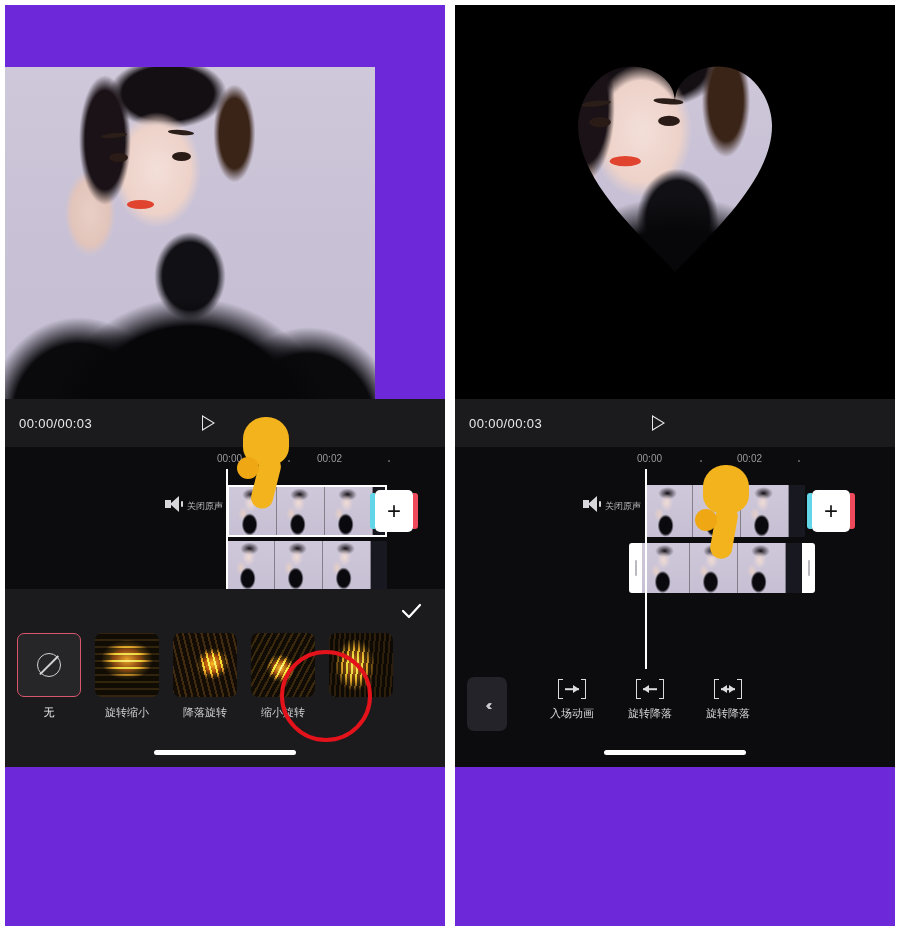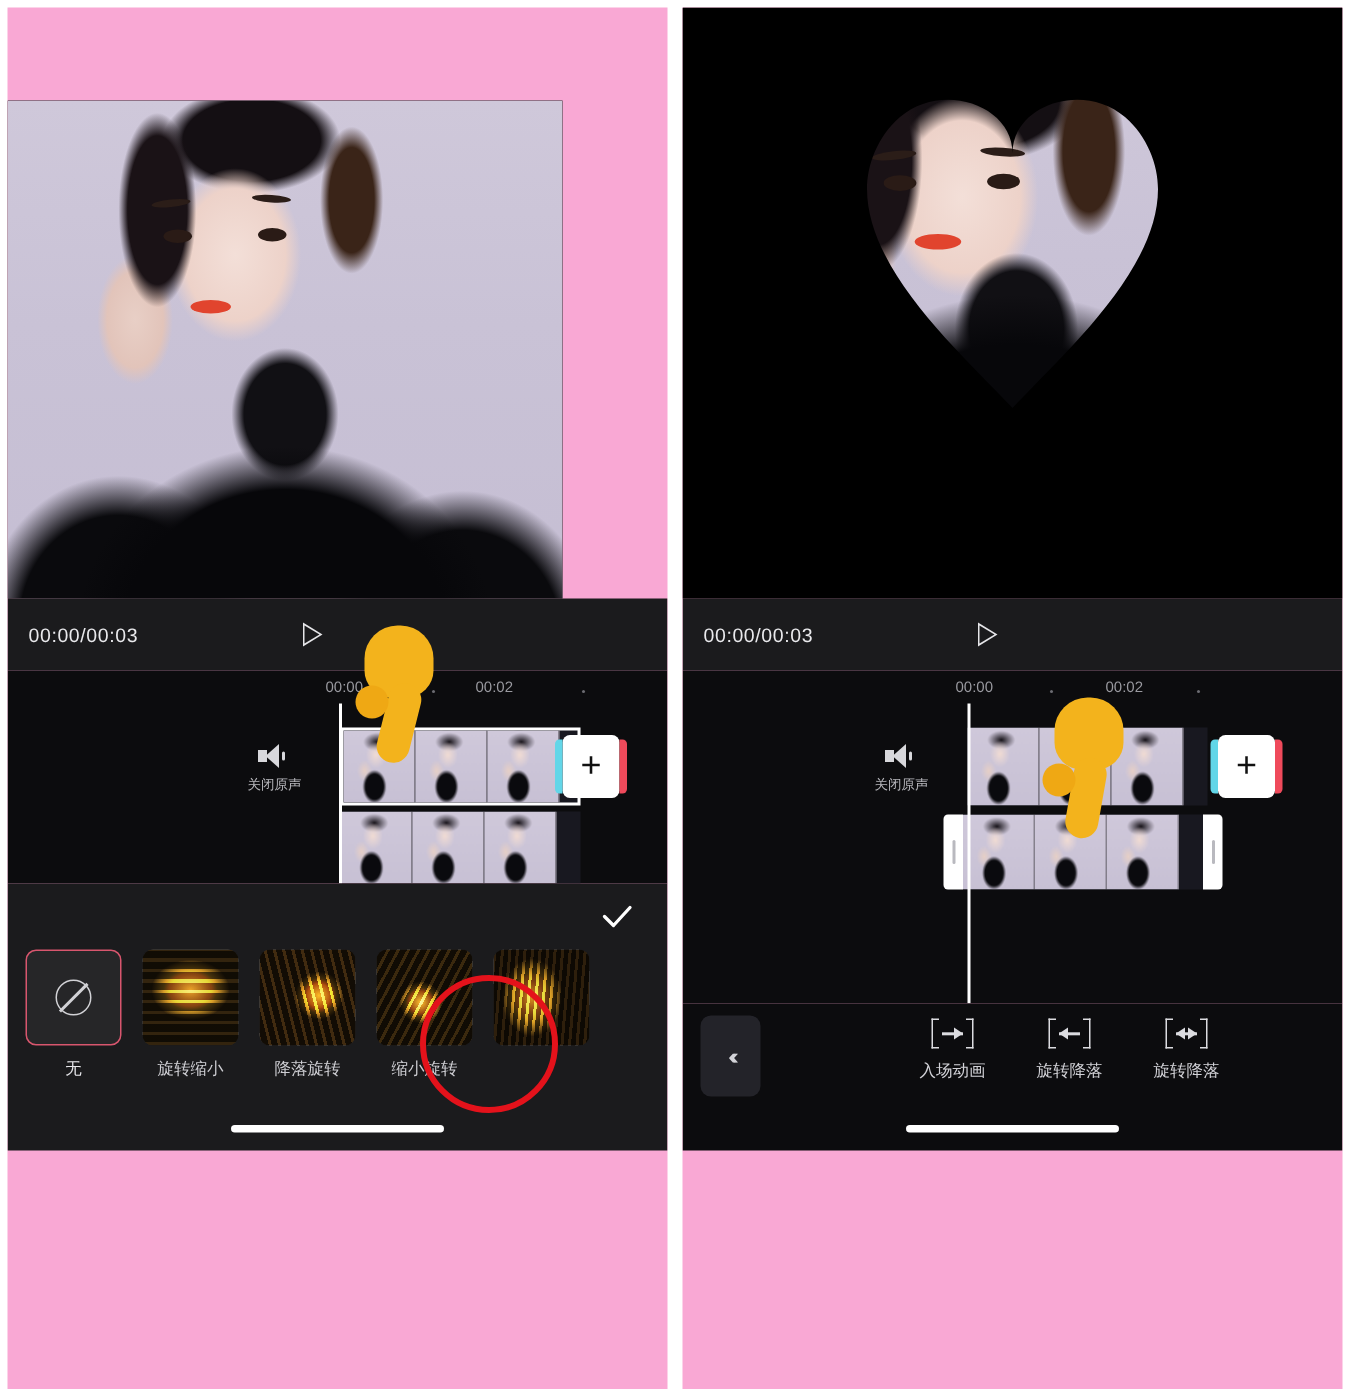--- a/index.html
+++ b/index.html
@@ -11,21 +11,21 @@
   }
   .stage {
     position: relative;
     width: 900px; height: 931px;
     background: #ffffff;
   }
 
   
   .panel {
     position: absolute;
-    background: #f9a8d4;
+    background: #6d28d9;
     overflow: hidden;
   }
   #panel-left  { left: 5px;   top: 5px; width: 440px; height: 921px; }
   #panel-right { left: 455px; top: 5px; width: 440px; height: 921px; }
 
   
   .preview {
     position: absolute;
     background: #000;
     overflow: hidden;
@@ -118,21 +118,21 @@
   .ruler .tick-label {
     position: absolute; top: 6px;
     color: #9a9aa0; font-size: 10px;
   }
   .ruler .dot {
     position: absolute; top: 13px;
     width: 2px; height: 2px; border-radius: 50%; background: #6c6c72;
   }
   .mute-block {
     position: absolute;
-    display: flex; flex-direction: column; align-items: center;
+    display: flex; align-items: flex-end;
   }
   .spk-icon { width: 22px; height: 18px; position: relative; }
   .spk-icon .body {
     position: absolute; left: 0; top: 5px;
     width: 6px; height: 8px; background: #d8d8dc;
   }
   .spk-icon .cone {
     position: absolute; left: 5px; top: 1px;
     width: 0; height: 0;
     border-right: 9px solid #d8d8dc;
@@ -276,21 +276,21 @@
   }
   .back-chip {
     position: absolute; left: 12px; top: 8px;
     width: 40px; height: 54px;
     background: #232329; border-radius: 7px;
     display: flex; align-items: center; justify-content: center;
   }
   .chev3 { display: flex; color: #d6d6db; font-size: 15px; letter-spacing: -4px; }
   .anim-items {
     position: absolute; left: 78px; right: 2px; top: 10px;
-    display: flex; justify-content: center;
+    display: flex; justify-content: flex-start;
   }
   .anim-item {
     display: flex; flex-direction: column; align-items: center;
     width: 78px;
   }
   .anim-ico {
     width: 28px; height: 20px; position: relative;
   }
   .anim-ico .br {
     position: absolute; top: 0; bottom: 0; width: 5px;

